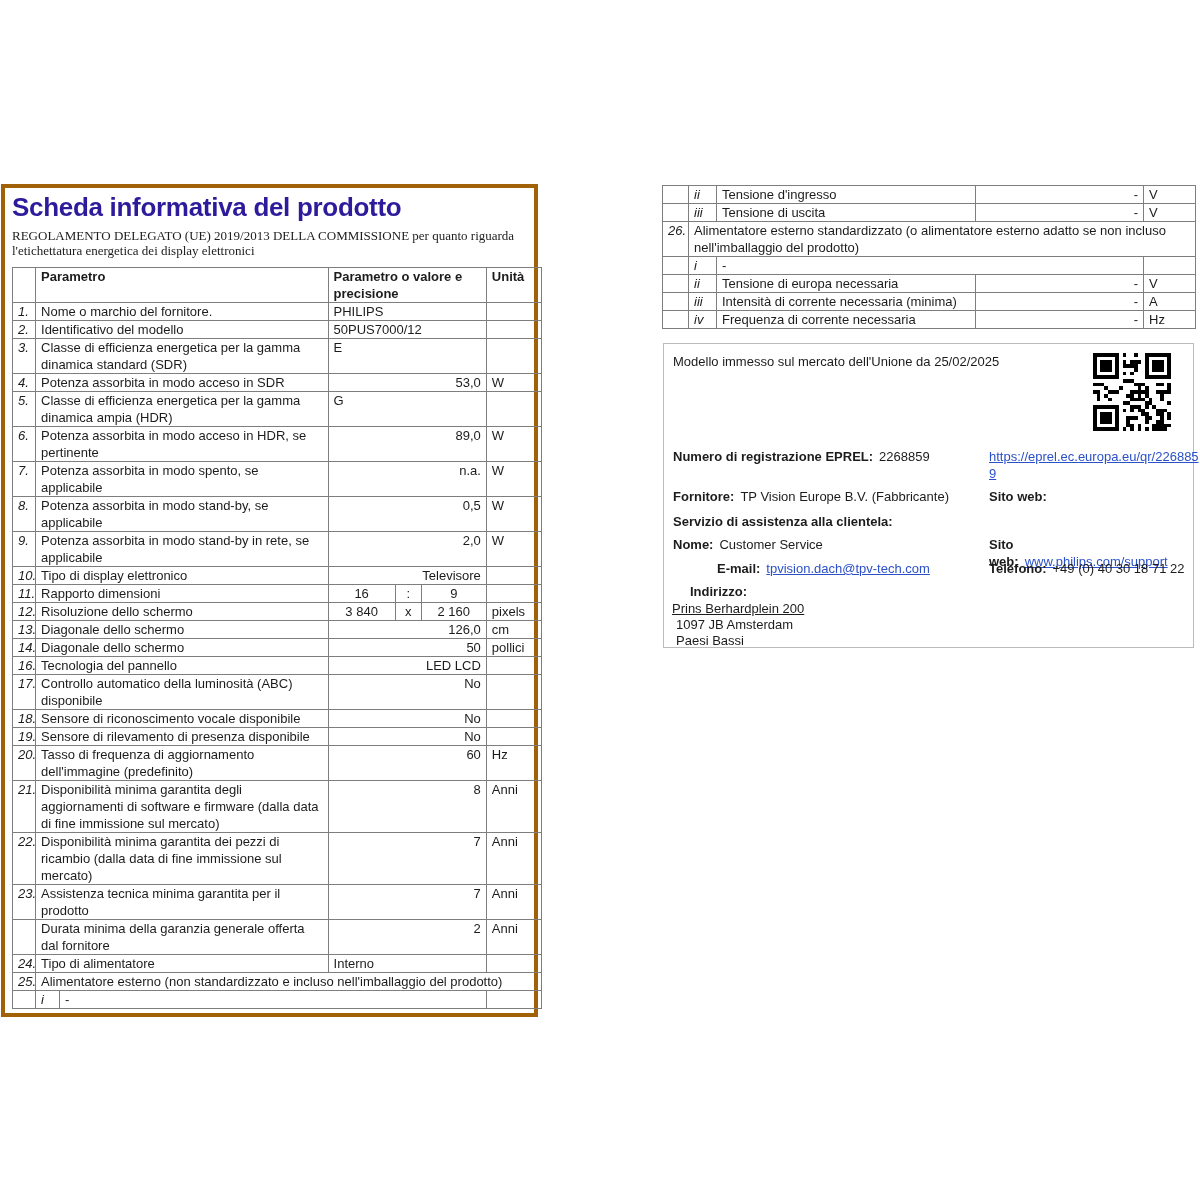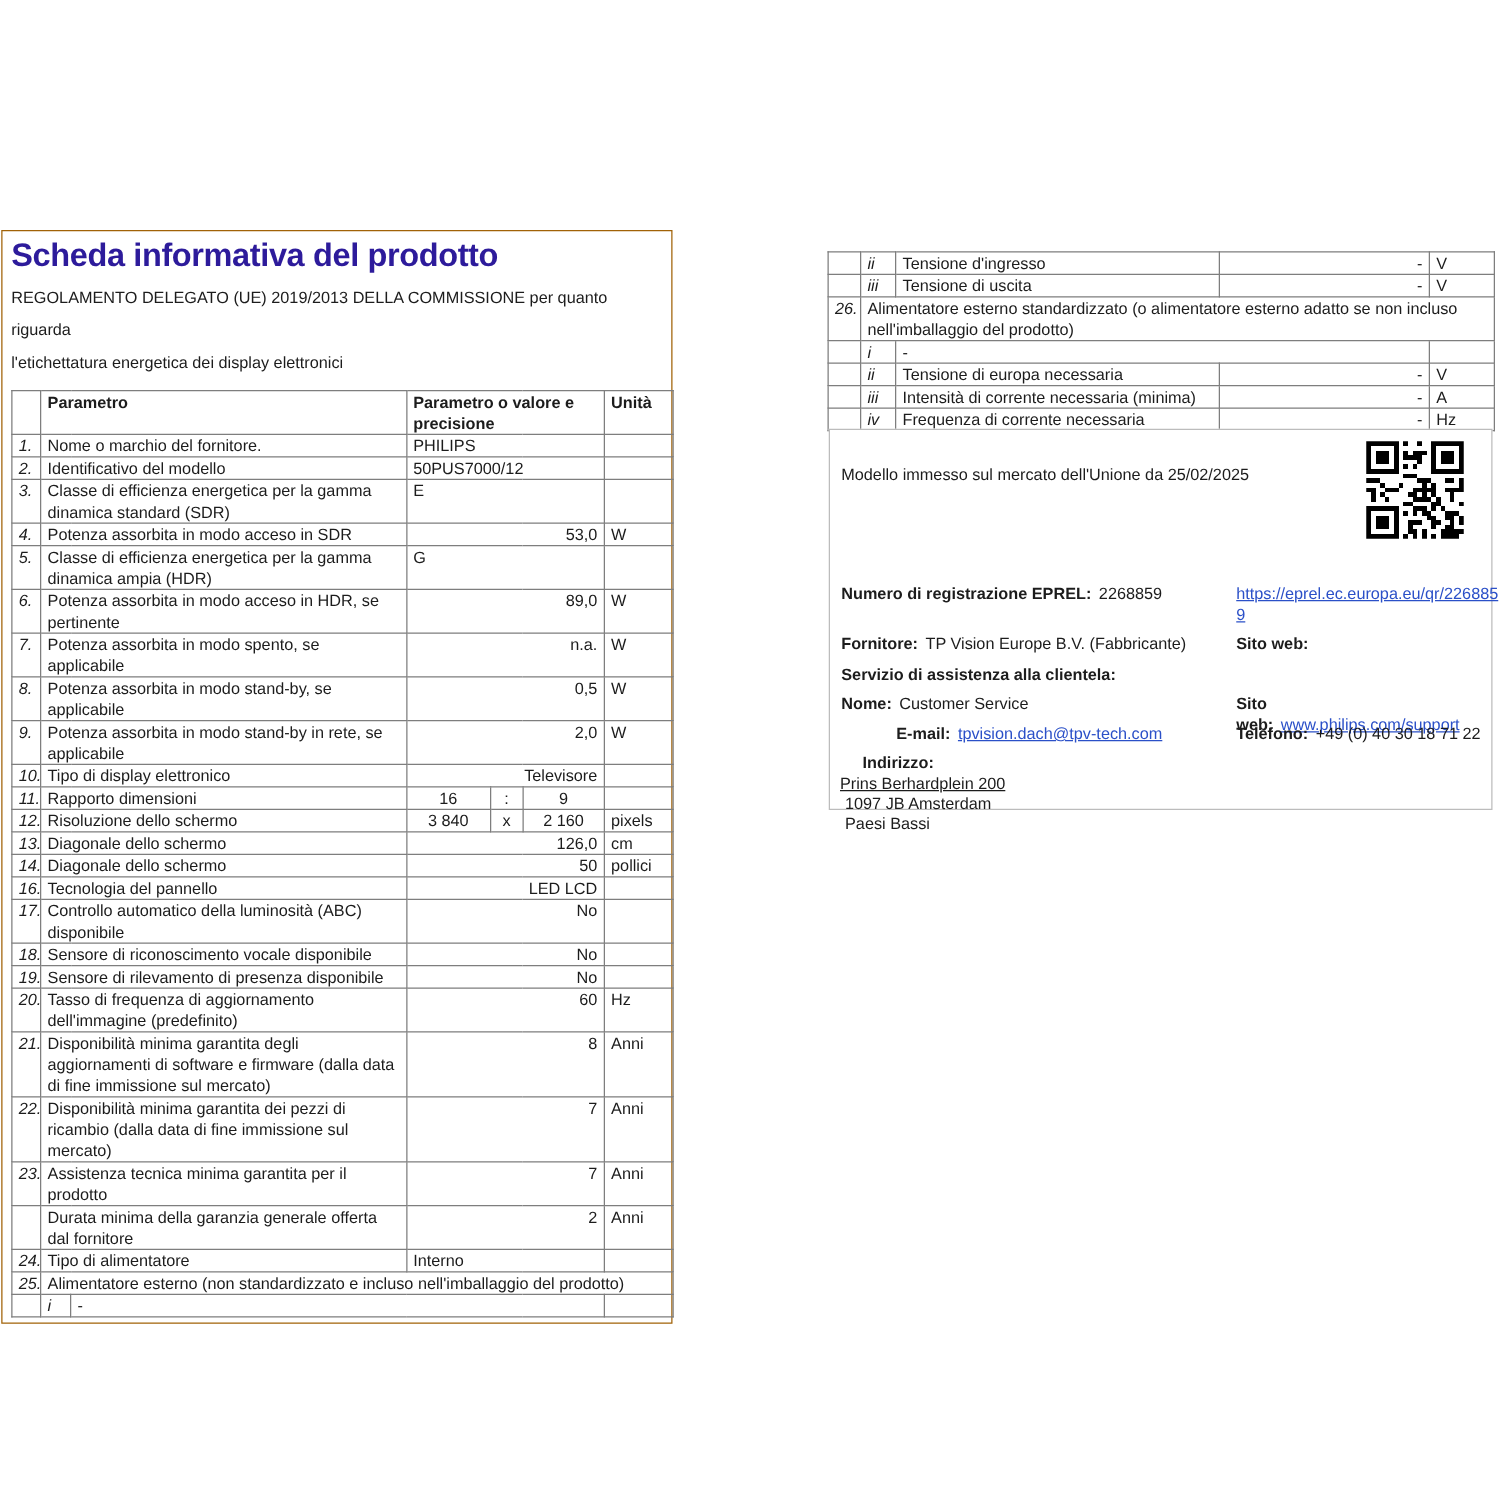--- a/index.html
+++ b/index.html
@@ -1,40 +1,40 @@
 <!DOCTYPE html>
 <html><head>
 <meta charset="utf-8">
 <style>
   html,body{margin:0;padding:0;background:#ffffff;}
   body{width:1200px;height:1200px;position:relative;font-family:"Liberation Sans",sans-serif;color:#1c1c1c;}
   .page{position:absolute;inset:0;background:#fff;overflow:hidden;}
 
   
   .left-block{position:absolute;left:1px;top:184px;width:537px;min-height:824px;
-    border:1px solid #a16207;box-sizing:border-box;padding:4px 0 4px 7px;background:#fff;}
+    border:4px solid #a16207;box-sizing:border-box;padding:4px 0 4px 7px;background:#fff;}
   .doc-title{margin:0;font-size:26px;font-weight:bold;color:#2d1b9b;letter-spacing:-0.3px;line-height:30px;}
-  .doc-subtitle{margin-top:6px;font-size:13px;line-height:26px;color:#1c1c1c;width:520px;}
+  .doc-subtitle{margin-top:6px;font-size:13px;line-height:15px;color:#1c1c1c;width:520px;font-family:Liberation Serif, serif;}
 
   
   table.fiche{border-collapse:collapse;table-layout:fixed;font-size:13px;margin-top:9px;}
   table.fiche td{border:1px solid #7e7e7e;padding:0 5px;vertical-align:top;line-height:17px;overflow:hidden;}
   td.num-cell{padding:0 2px 0 3px;font-style:italic;}
   td.sub-cell{font-style:italic;padding:0 3px;}
   td.hdr{font-weight:bold;}
   td.val-right{text-align:right;}
   td.val-center{text-align:center;}
 
   .right-table-wrap{position:absolute;left:662px;top:185px;}
   .right-table-wrap table.fiche{margin-top:0;}
 
   
   .info-box{position:absolute;left:663px;top:343px;width:531px;height:305px;
     border:1px solid #bcbcbc;box-sizing:border-box;font-size:13px;background:#fff;}
-  .info-line{position:absolute;line-height:17px;margin-top:18px;}
+  .info-line{position:absolute;line-height:17px;}
   .blabel{font-weight:bold;margin-right:6px;}
   a.doc-link{color:#2b50c8;text-decoration:underline;cursor:pointer;}
   .qr{position:absolute;left:429px;top:9px;width:78px;height:78px;}
   .eprel-link{display:inline-block;width:216px;word-break:break-all;}
 </style>
 </head>
 <body>
 
 <div class="page">
 
@@ -217,21 +217,21 @@
             <td class="num-cell"></td>
             <td class="sub-cell">i</td>
             <td colspan="4">-</td>
             <td></td>
           </tr>
         </tbody>
     </table>
   </div>
 
   <div class="right-table-wrap">
-    <table class="fiche" style="width:533px;margin-top:16px;">
+    <table class="fiche" style="width:533px;">
       <colgroup>
         <col style="width:26px">
           <col style="width:28px">
           <col style="width:259px">
         <col style="width:168px">
           <col style="width:52px">
       </colgroup>
       <tbody>
           <tr>
             <td class="num-cell"></td>

